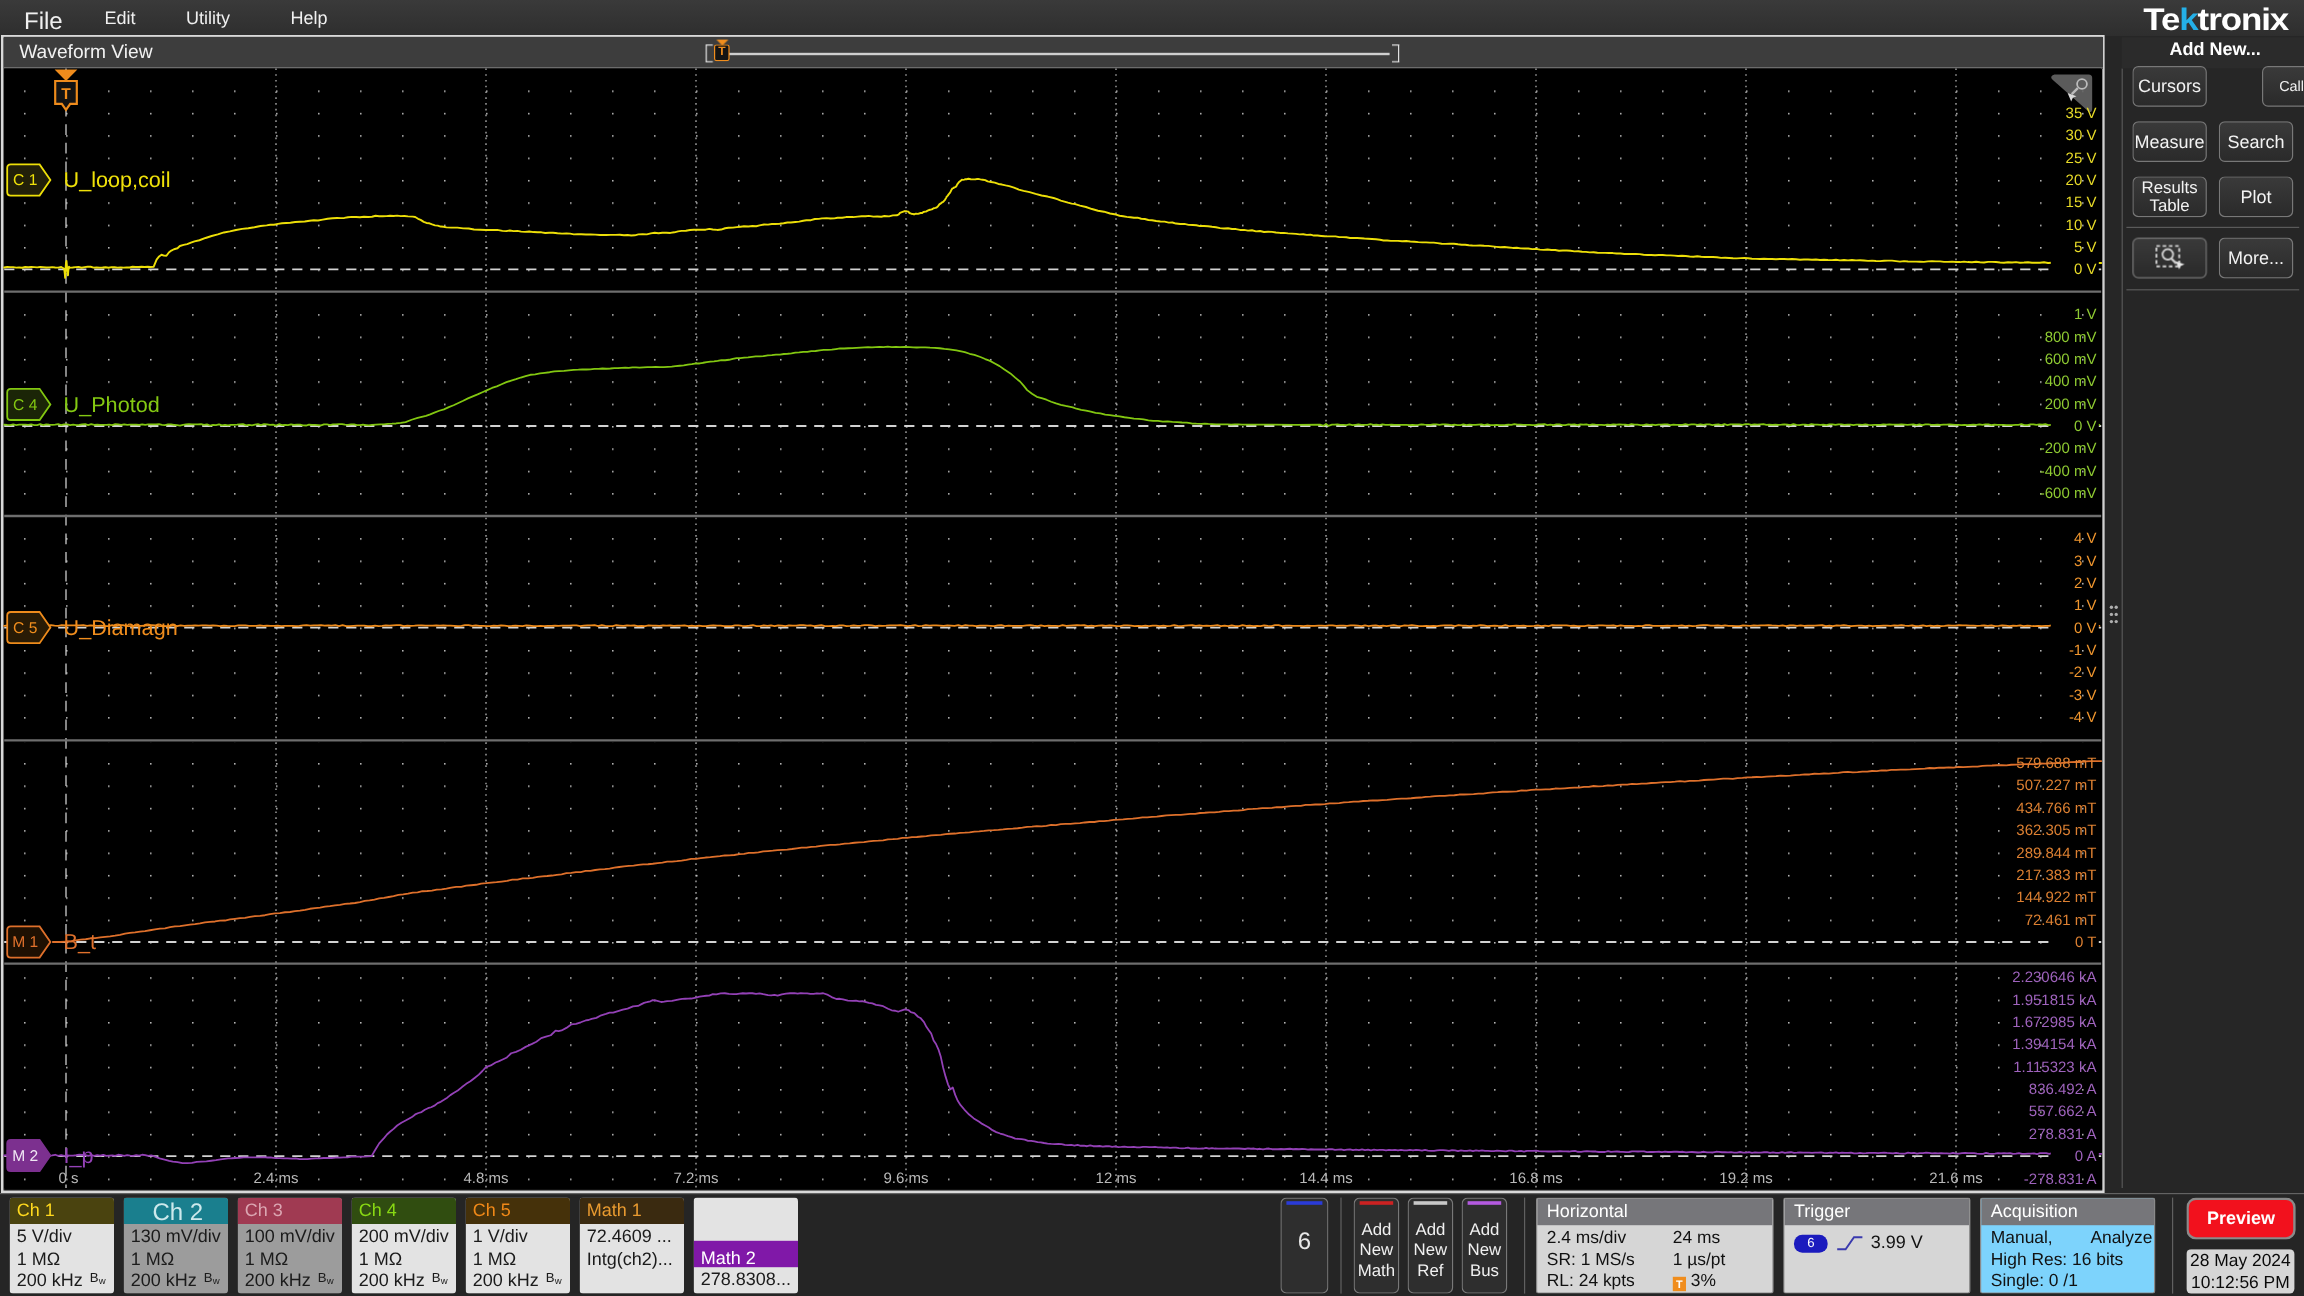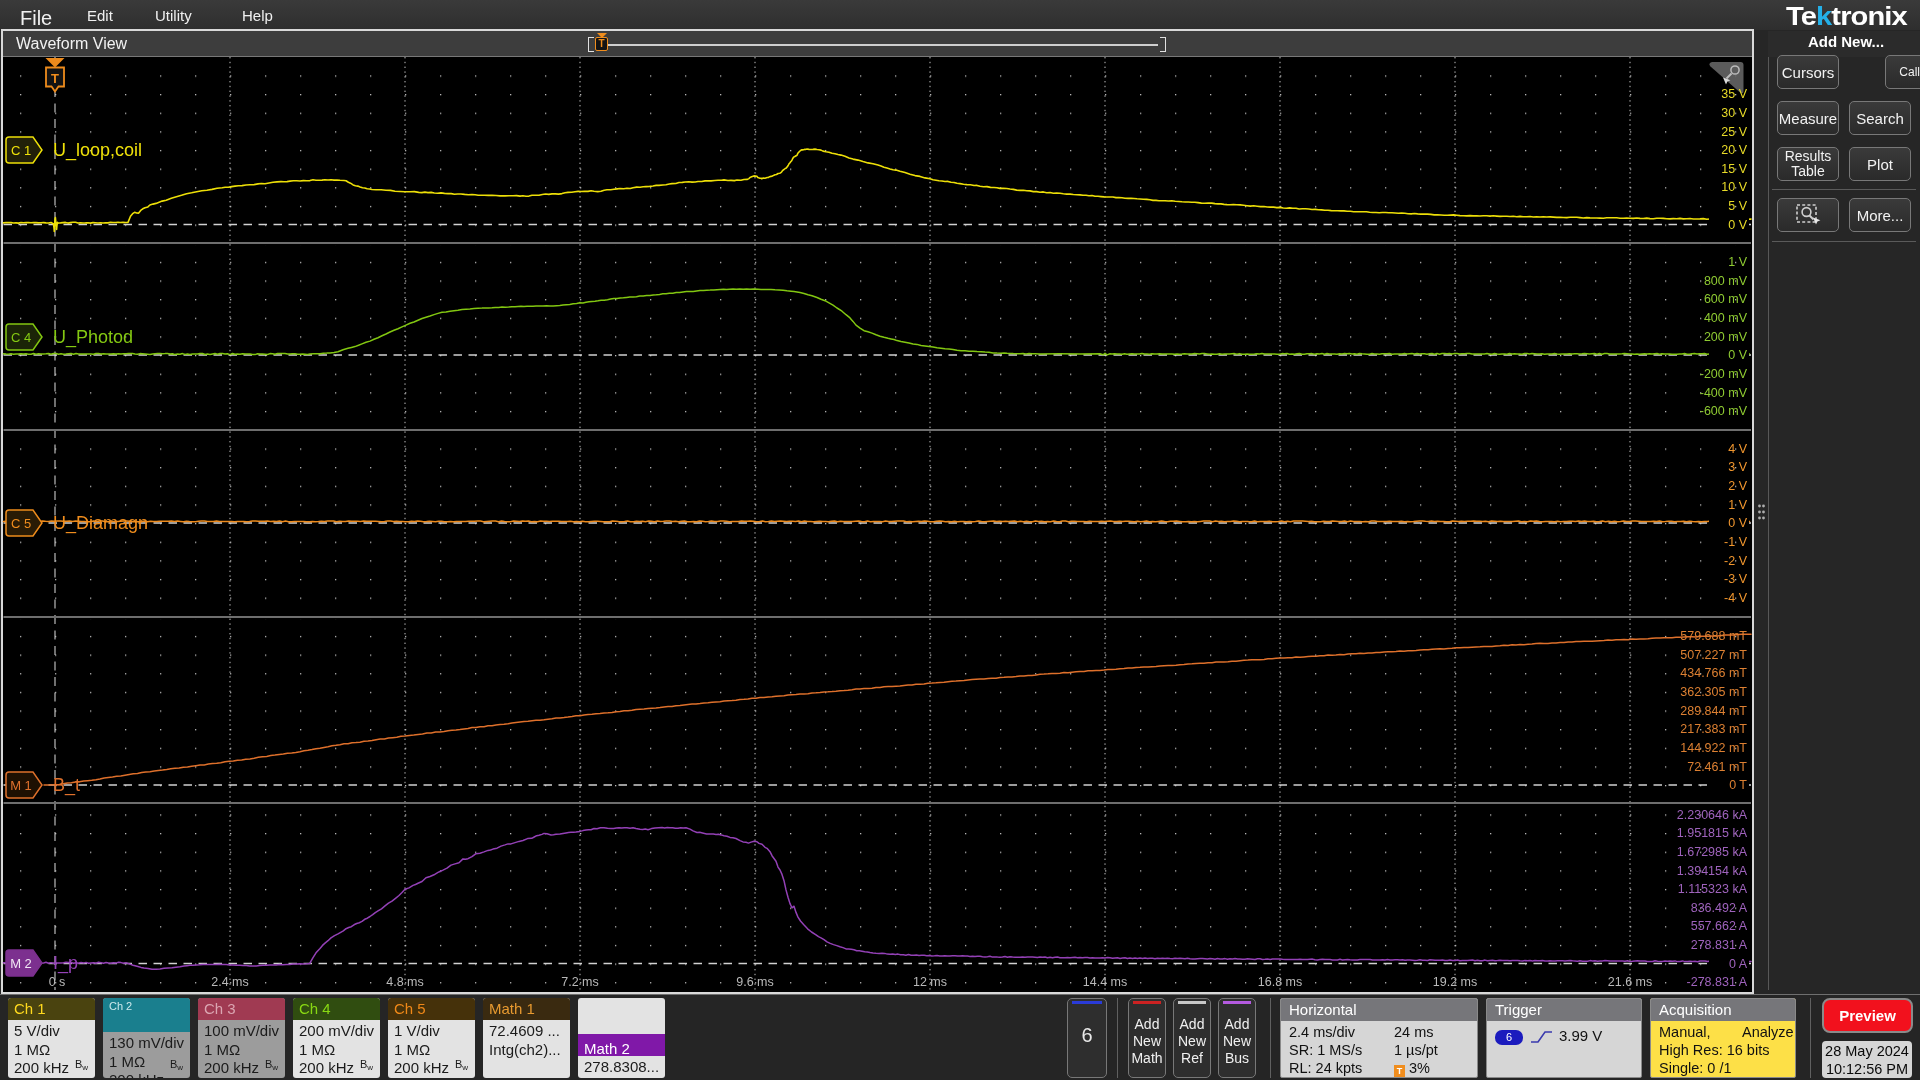--- a/index.html
+++ b/index.html
@@ -194,21 +194,21 @@
 </div>
 <div class="abs" style="left:1772px;top:189px;width:144px;height:1px;background:#5a5a5a;"></div>
 <div class="abs" style="left:1772px;top:241px;width:144px;height:1px;background:#5a5a5a;"></div>
 <div class="abs" style="left:0;top:994px;width:1920px;height:86px;background:#252525;border-top:1px solid #6f6f6f;"></div>
 <div class="abs" style="left:8px;top:998px;width:87px;height:80px;background:#e3e3e3;border-radius:3px;overflow:hidden;">
     <div style="height:22px;background:#4a430f;color:#ffd91e;font-size:15px;padding:2px 0 0 6px;">Ch 1</div>
     <div style="padding:2px 0 0 6px;font-size:15px;line-height:18.5px;color:#1b1b1b;">5 V/div<br>1 MΩ<br>200 kHz</div>
     <div style="position:absolute;right:7px;bottom:6px;font-size:11px;color:#1b1b1b;">B<span style="font-size:8px;vertical-align:-2px;">w</span></div>
   </div>
 <div class="abs" style="left:103px;top:998px;width:87px;height:80px;background:#9c9c9c;border-radius:3px;overflow:hidden;">
-    <div style="height:34px;background:#1a7f8e;color:#cde9ec;font-size:11px;padding:2px 0 0 6px;">Ch 2</div>
+    <div style="height:22px;background:#1a7f8e;color:#cde9ec;font-size:20px;padding:2px 0 0 24px;">Ch 2</div>
     <div style="padding:2px 0 0 6px;font-size:15px;line-height:18.5px;color:#1b1b1b;">130 mV/div<br>1 MΩ<br>200 kHz</div>
     <div style="position:absolute;right:7px;bottom:6px;font-size:11px;color:#1b1b1b;">B<span style="font-size:8px;vertical-align:-2px;">w</span></div>
   </div>
 <div class="abs" style="left:198px;top:998px;width:87px;height:80px;background:#9c9c9c;border-radius:3px;overflow:hidden;">
     <div style="height:22px;background:#a03a52;color:#dba6b2;font-size:15px;padding:2px 0 0 6px;">Ch 3</div>
     <div style="padding:2px 0 0 6px;font-size:15px;line-height:18.5px;color:#1b1b1b;">100 mV/div<br>1 MΩ<br>200 kHz</div>
     <div style="position:absolute;right:7px;bottom:6px;font-size:11px;color:#1b1b1b;">B<span style="font-size:8px;vertical-align:-2px;">w</span></div>
   </div>
 <div class="abs" style="left:293px;top:998px;width:87px;height:80px;background:#e3e3e3;border-radius:3px;overflow:hidden;">
     <div style="height:22px;background:#304d10;color:#88d813;font-size:15px;padding:2px 0 0 6px;">Ch 4</div>
@@ -253,21 +253,21 @@
       <div>SR: 1 MS/s <span style="position:absolute;left:113px;">1 µs/pt</span></div>
       <div>RL: 24 kpts <span style="position:absolute;left:113px;"><span style="display:inline-block;width:11px;height:12px;background:#f08d1d;color:#fff;font-size:9px;font-weight:bold;text-align:center;line-height:12px;vertical-align:-1px;">T</span> 3%</span></div>
     </div>
   </div>
 <div class="abs" style="left:1486px;top:998px;width:156px;height:80px;background:#d6d6d6;border:1px solid #8a8a8a;border-radius:2px;overflow:hidden;">
     <div style="height:22px;background:#76767a;color:#ffffff;font-size:15px;padding:2px 0 0 8px;">Trigger</div>
     <div style="position:relative;padding:6px 0 0 8px;font-size:15px;color:#111;"><span style="display:inline-block;width:28px;height:15px;background:#1b1bbe;border-radius:7px;color:#fff;font-size:11px;text-align:center;line-height:15px;vertical-align:middle;">6</span><svg width="26" height="16" style="vertical-align:middle;margin-left:6px;" viewBox="0 0 26 16">
         <path d="M2,13 h7 l7,-10 h7" fill="none" stroke="#3a3aae" stroke-width="1.6"></path>
       </svg><span style="margin-left:4px;">3.99 V</span></div>
   </div>
-<div class="abs" style="left:1650px;top:998px;width:146px;height:80px;background:#fde047;border:1px solid #8a8a8a;border-radius:2px;overflow:hidden;">
+<div class="abs" style="left:1650px;top:998px;width:146px;height:80px;background:#7dd3fc;border:1px solid #8a8a8a;border-radius:2px;overflow:hidden;">
     <div style="height:22px;background:#76767a;color:#ffffff;font-size:15px;padding:2px 0 0 8px;">Acquisition</div>
     <div style="position:relative;font-size:14.5px;color:#111;line-height:18px;padding:2px 0 0 8px;">
       <div>Manual, <span style="position:absolute;left:91px;">Analyze</span></div>
       <div>High Res: 16 bits</div>
       <div>Single: 0 /1</div>
     </div>
   </div>
 <div class="abs" style="left:1810px;top:998px;width:1px;height:80px;background:#606060;"></div>
 <div class="abs" style="left:1822px;top:998px;width:91px;height:35px;background:#f2111d;border:2px solid #8a8a8a;border-radius:8px;color:#fff;font-size:15px;font-weight:bold;display:flex;align-items:center;justify-content:center;">Preview</div>
 <div class="abs" style="left:1822px;top:1041px;width:90px;height:37px;background:#d6d6d6;border-radius:4px;color:#0a0a0a;font-size:14.5px;line-height:18px;text-align:center;padding-top:1px;">28 May 2024<br>10:12:56 PM</div>

